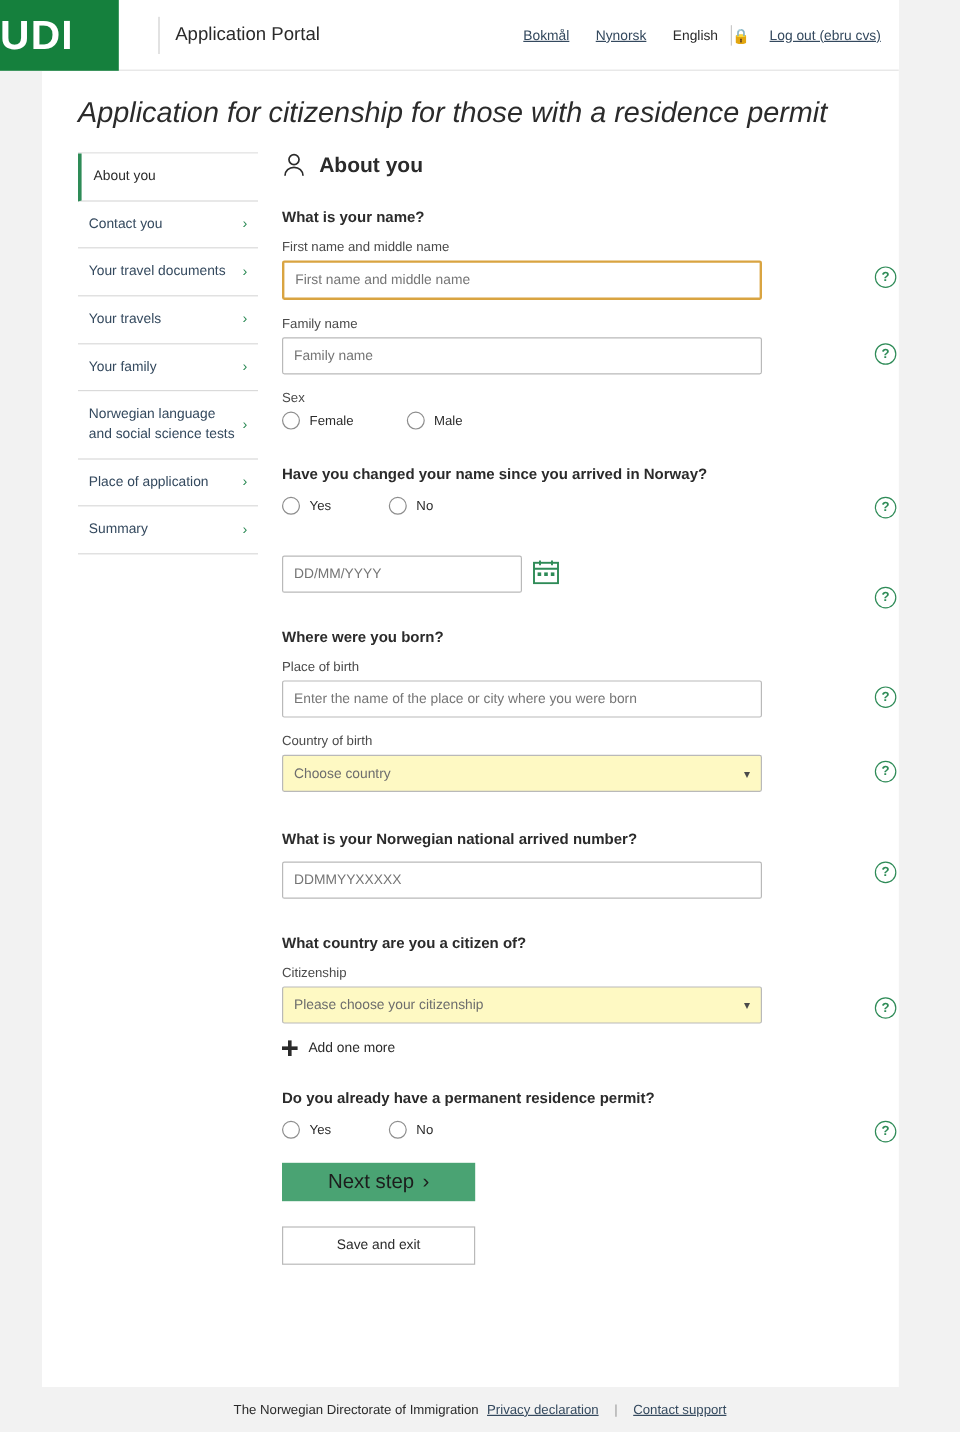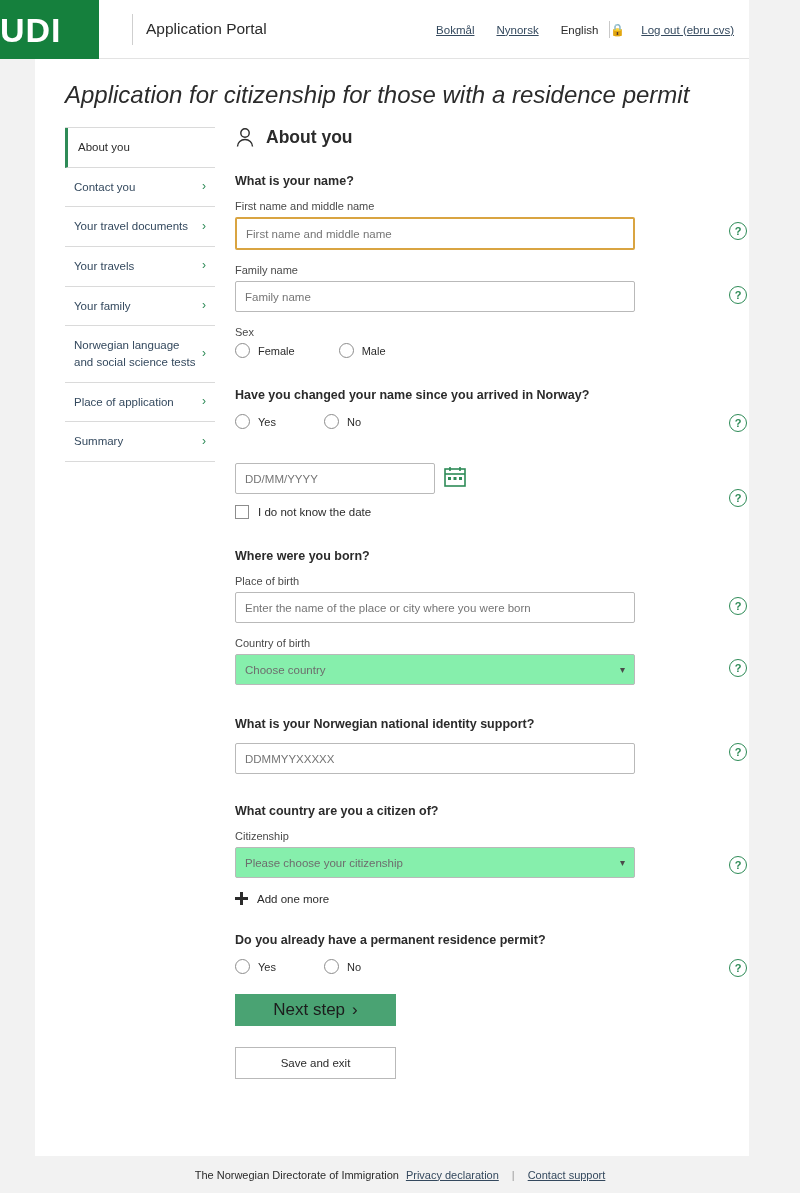--- a/index.html
+++ b/index.html
@@ -195,21 +195,21 @@
   }
   .input.focused {
     border: 2px solid #d9a441;
     height: 33px;
   }
   .input.narrow { width: 200px; }
   .select {
     width: 400px;
     height: 31px;
     border: 1px solid #b9b9b9;
-    background: #86efac;
+    background: #fef9c3;
     font-size: 11.5px;
     color: #6d6d6d;
     padding: 4px 9px;
     border-radius: 2px;
     display: flex;
     align-items: center;
     justify-content: space-between;
   }
   .sel-chev { color: #4a4a4a; font-size: 10px; }
   .radio-row {
@@ -466,24 +466,20 @@
                 <rect x="1" y="3" width="20" height="17" fill="none" stroke="#2e8b57" stroke-width="1.6"></rect>
                 <line x1="1" y1="8" x2="21" y2="8" stroke="#2e8b57" stroke-width="1.6"></line>
                 <line x1="6" y1="1" x2="6" y2="5" stroke="#2e8b57" stroke-width="1.6"></line>
                 <line x1="16" y1="1" x2="16" y2="5" stroke="#2e8b57" stroke-width="1.6"></line>
                 <rect x="4" y="11" width="3" height="3" fill="#2e8b57"></rect>
                 <rect x="9.5" y="11" width="3" height="3" fill="#2e8b57"></rect>
                 <rect x="15" y="11" width="3" height="3" fill="#2e8b57"></rect>
               </svg>
             </span>
           </div>
-          <div class="check-row">
-            <span class="check-box"></span>
-            <span>I do not know the date</span>
-          </div>
           <div class="help" style="top:26px;">?</div>
         </div>
 
         <div class="qblock" style="margin-top:30px;">
           <div class="q-label">Where were you born?</div>
 
           <div style="position:relative;margin-bottom:14px;">
             <div class="f-label">Place of birth</div>
             <input class="input" type="text" placeholder="Enter the name of the place or city where you were born" style="">
             <div class="help" style="top:22px;">?</div>
@@ -493,21 +489,21 @@
             <div class="f-label">Country of birth</div>
             <div class="select">
               <span>Choose country</span>
               <span class="sel-chev">▾</span>
             </div>
             <div class="help" style="top:22px;">?</div>
           </div>
         </div>
 
         <div class="qblock" style="margin-top:32px;">
-          <div class="q-label">What is your Norwegian national identity support?</div>
+          <div class="q-label">What is your Norwegian national arrived number?</div>
           <input class="input" type="text" placeholder="DDMMYYXXXXX" style="">
           <div class="help" style="top:26px;">?</div>
         </div>
 
         <div class="qblock" style="margin-top:30px;">
           <div class="q-label">What country are you a citizen of?</div>
           <div class="f-label">Citizenship</div>
           <div class="select">
             <span>Please choose your citizenship</span>
             <span class="sel-chev">▾</span>

